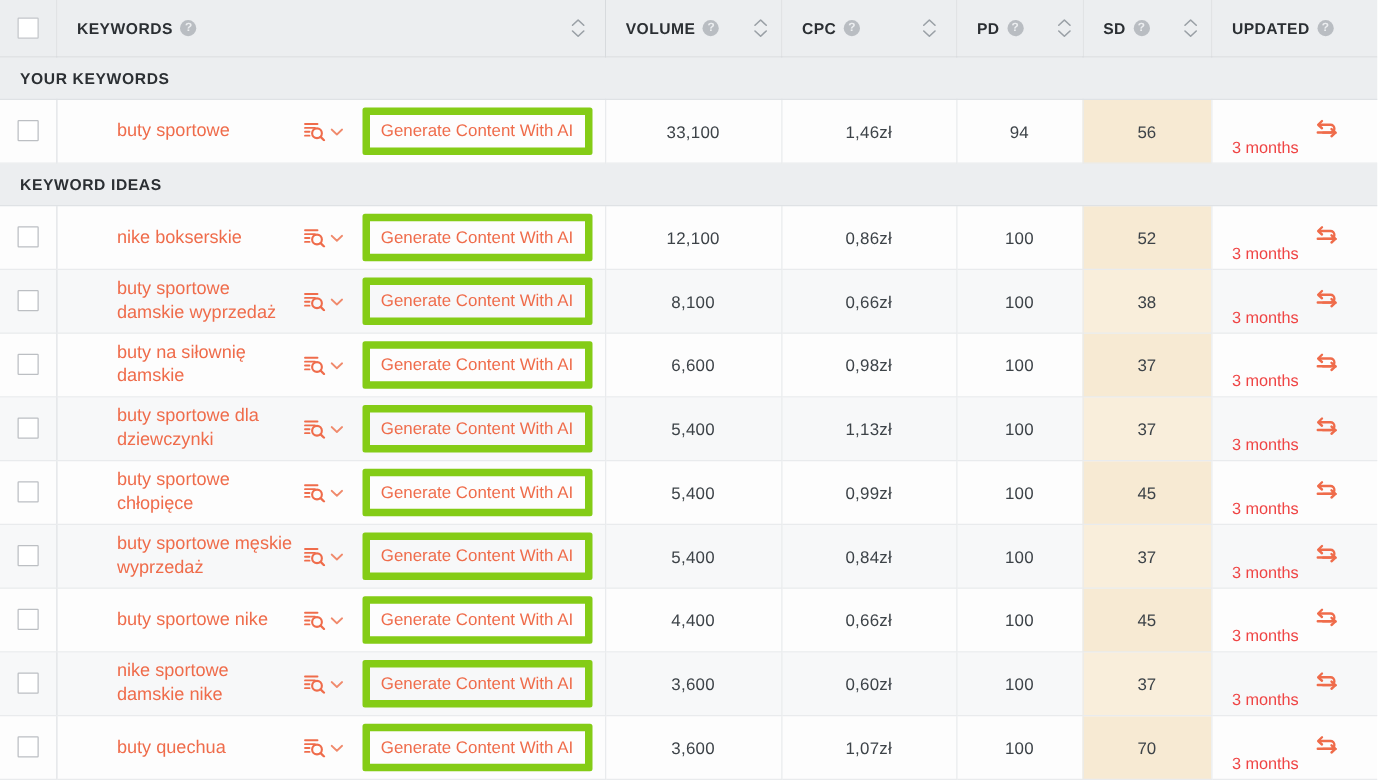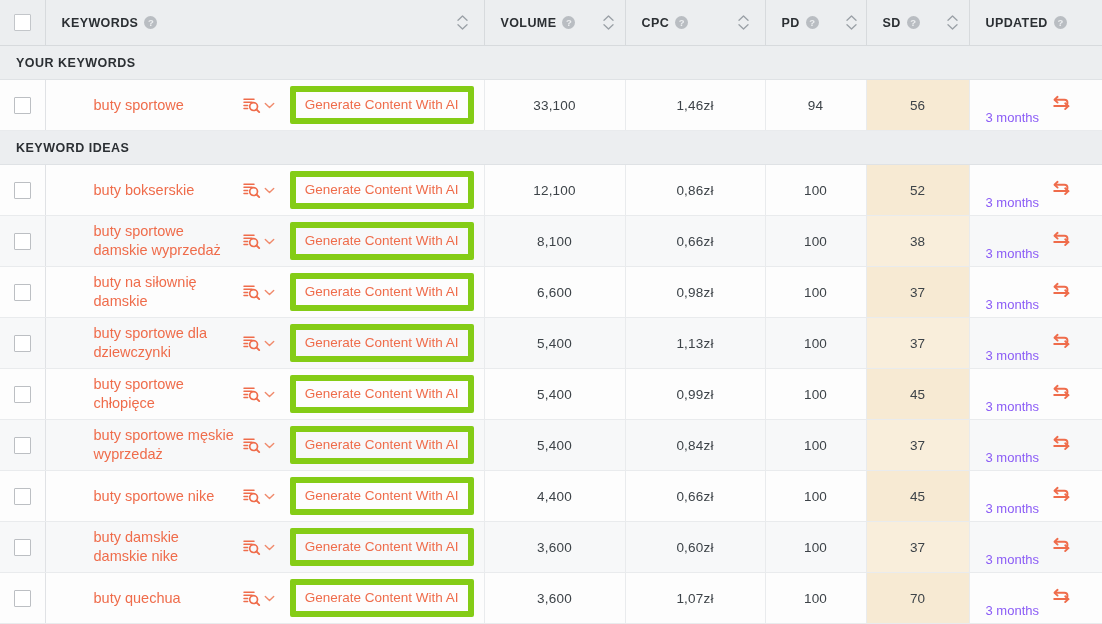--- a/index.html
+++ b/index.html
@@ -165,21 +165,21 @@
   }
   .sd-val { text-align: center; font-size: 13.5px; color: #3d4348; }
 
   .upd-cell {
     display: flex;
     align-items: center;
     justify-content: flex-start;
     gap: 12px;
     padding-left: 16px;
   }
-  .upd-text { font-size: 13px; color: #8b5cf6; white-space: nowrap; margin-top: 24px; }
+  .upd-text { font-size: 13px; color: #ef4444; white-space: nowrap; margin-top: 24px; }
   .refresh-ico { flex: none; display: block; cursor: pointer; }
 </style>
 </head>
 <body>
 
 <table class="kw-table">
   <colgroup>
     <col style="width:45px">
     <col style="width:439px">
     <col style="width:141px">
@@ -347,21 +347,21 @@
       </tr>
       <tr class="section-row">
         <td colspan="7">KEYWORD IDEAS</td>
       </tr>
       <tr class="data-row">
       <td class="cb-col">
         <span class="chk"></span>
       </td>
       <td>
         <div class="kw-cell">
-          <span class="kw-text">buty bokserskie</span>
+          <span class="kw-text">nike bokserskie</span>
           <span class="kw-icons">
               <span>
 <svg width="18" height="16" viewBox="0 0 18 16">
   <g stroke="#ef6c4b" stroke-width="1.5" stroke-linecap="round" fill="none">
     <line x1="1" y1="2.2" x2="11" y2="2.2"></line>
     <line x1="1" y1="5.3" x2="9" y2="5.3"></line>
     <line x1="1" y1="8.4" x2="4.6" y2="8.4"></line>
     <line x1="1" y1="11.5" x2="4.6" y2="11.5"></line>
   </g>
   <circle cx="10.6" cy="9.6" r="3.9" fill="none" stroke="#ef6c4b" stroke-width="1.7"></circle>
@@ -683,21 +683,21 @@
 </svg></span>
         </div>
       </td>
       </tr>
       <tr class="data-row alt">
       <td class="cb-col">
         <span class="chk"></span>
       </td>
       <td>
         <div class="kw-cell">
-          <span class="kw-text">buty damskie damskie nike</span>
+          <span class="kw-text">nike sportowe damskie nike</span>
           <span class="kw-icons">
               <span>
 <svg width="18" height="16" viewBox="0 0 18 16">
   <g stroke="#ef6c4b" stroke-width="1.5" stroke-linecap="round" fill="none">
     <line x1="1" y1="2.2" x2="11" y2="2.2"></line>
     <line x1="1" y1="5.3" x2="9" y2="5.3"></line>
     <line x1="1" y1="8.4" x2="4.6" y2="8.4"></line>
     <line x1="1" y1="11.5" x2="4.6" y2="11.5"></line>
   </g>
   <circle cx="10.6" cy="9.6" r="3.9" fill="none" stroke="#ef6c4b" stroke-width="1.7"></circle>

